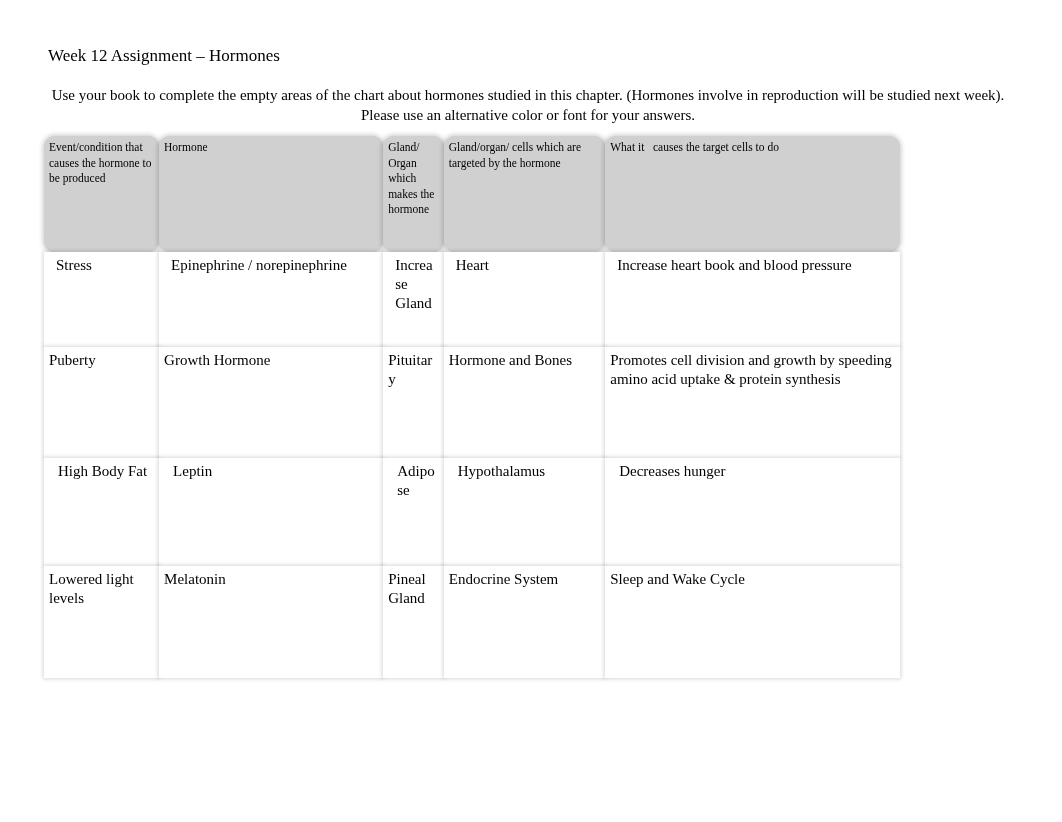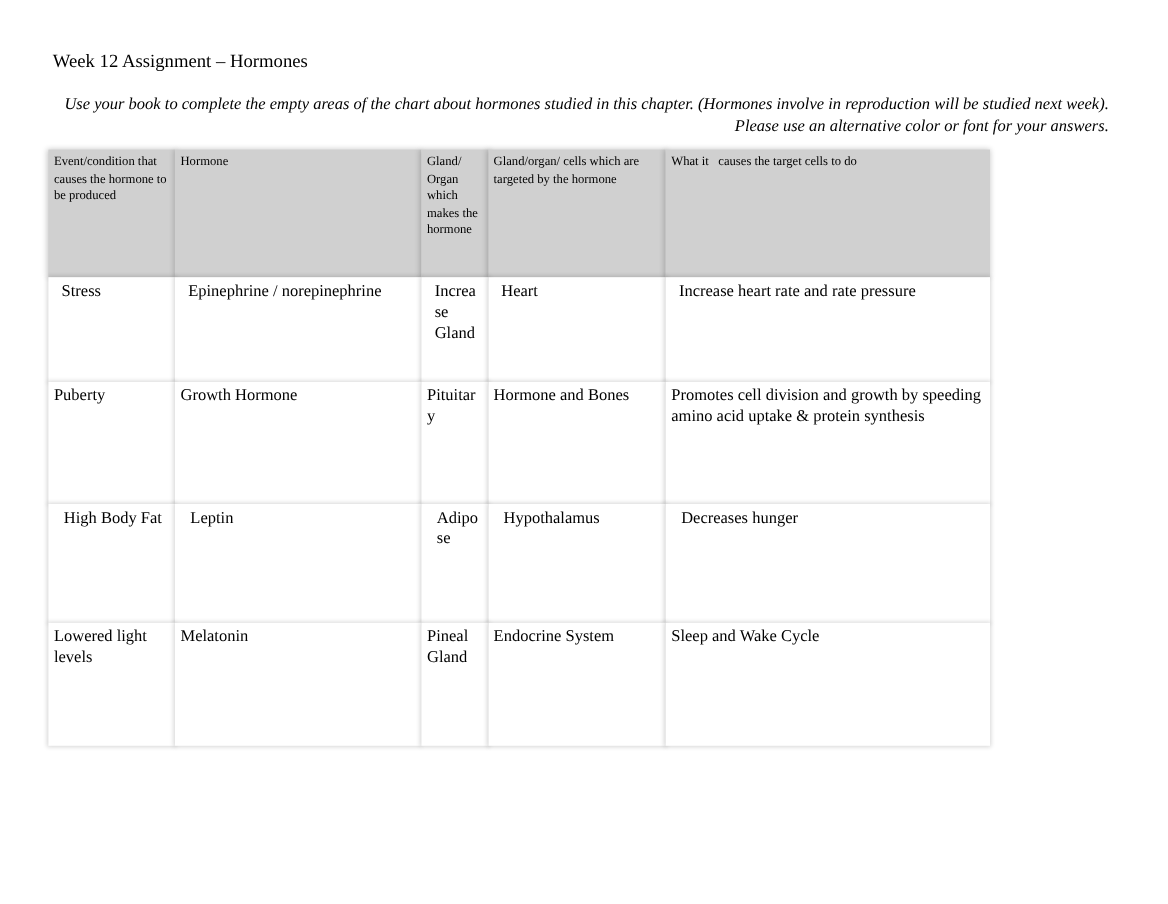--- a/index.html
+++ b/index.html
@@ -34,22 +34,21 @@
     white-space: nowrap;
   }
 
   .doc-intro {
     position: absolute;
     left: 48px;
     top: 85px;
     width: 960px;
     font-size: 15px;
     line-height: 20px;
-    text-align: right;
-    font-style: italic;
+    text-align: center;
   }
 
   
   .table-wrap {
     position: absolute;
     left: 36px;
     top: 130px;
     width: 872px;
     height: 556px;
   }
@@ -79,20 +78,21 @@
   col.c4 { width: 160px; }
   col.c5 { width: 292px; }
 
   
   tr.header-row td {
     background: #d0d0d0;
     font-size: 11.5px;
     line-height: 15.5px;
     height: 108px;
     box-shadow: 0 0 5px 1px rgba(0,0,0,0.22);
+    border-radius: 11px;
   }
 
   
   tr.data-row td {
     font-size: 15px;
     line-height: 19px;
   }
   tr.r1 td { height: 87px; padding-left: 12px; }
   tr.r2 td { height: 103px; }
   tr.r3 td { height: 100px; padding-left: 14px; }
@@ -155,21 +155,21 @@
           <td>
             <span class="cell-text">Epinephrine / norepinephrine</span>
           </td>
           <td>
             <span class="cell-text">Increase Gland</span>
           </td>
           <td>
             <span class="cell-text">Heart</span>
           </td>
           <td>
-            <span class="cell-text">Increase heart rate and rate pressure</span>
+            <span class="cell-text">Increase heart book and blood pressure</span>
           </td>
         </tr>
 
         <tr class="data-row r2">
           <td>
             <span class="cell-text">Puberty</span>
           </td>
           <td>
             <span class="cell-text">Growth Hormone</span>
           </td>

